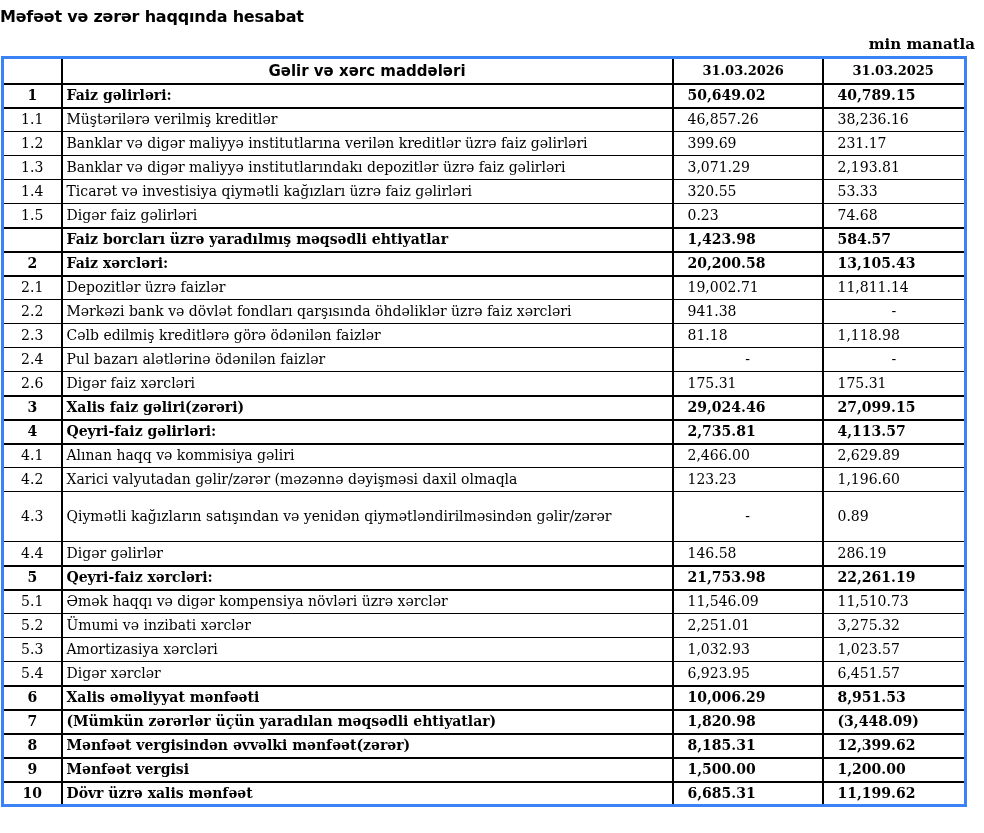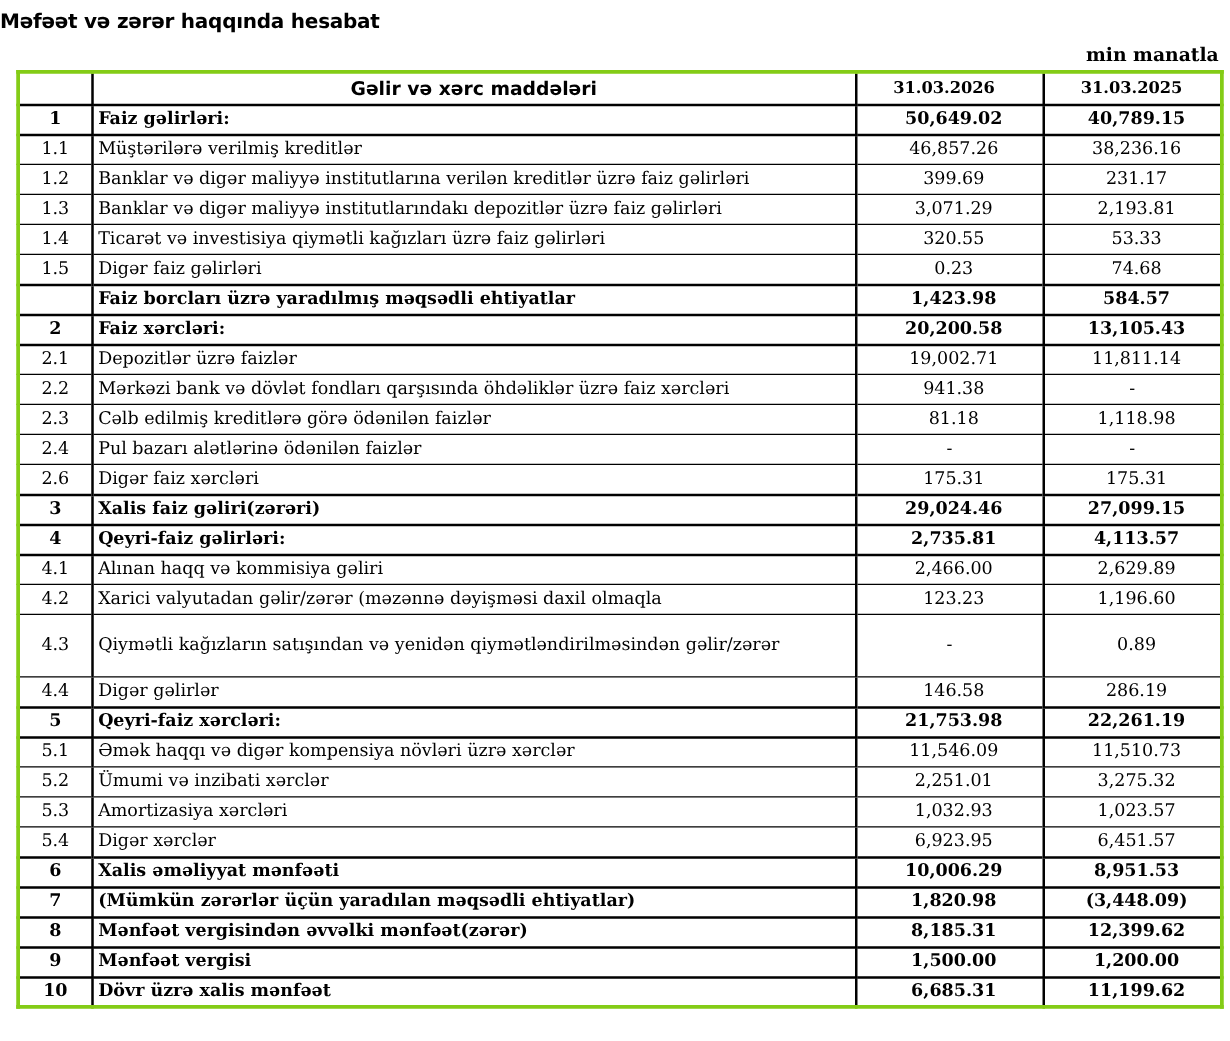--- a/index.html
+++ b/index.html
@@ -27,23 +27,23 @@
   .unit-label {
     margin: 9px 9px 3px 0;
     text-align: right;
     font-family: "DejaVu Serif", "Liberation Serif", serif;
     font-weight: bold;
     font-size: 15px;
   }
   table.pl-table {
     border-collapse: collapse;
     table-layout: fixed;
-    margin-left: 13px;
+    margin-left: 1px;
     width: 963px;
-    border: 3px solid #84cc16;
+    border: 3px solid #3b82f6;
   }
   col.c-no    { width: 59px;  }
   col.c-label { width: 611px; }
   col.c-2026  { width: 150px; }
   col.c-2025  { width: 143px; }
 
   th, td {
     border-left: 2px solid #000;
     border-right: 2px solid #000;
     border-top: 1px solid #000;
@@ -70,21 +70,21 @@
   }
   th.col-num {
     text-align: left;
     font-family: "DejaVu Serif", "Liberation Serif", serif;
     font-size: 13px;
     padding-left: 29px;
   }
 
   td.col-no    { text-align: center; padding: 0 2px; }
   td.col-label { text-align: left;  padding: 0 2px 0 4px; }
-  td.col-num   { text-align: center; padding: 0 7px 0 14px; }
+  td.col-num   { text-align: left; padding: 0 7px 0 14px; }
   td.col-num.dash { text-align: center; padding: 0 2px; }
 
   tbody tr.section td {
     font-weight: bold;
     border-top: 2px solid #000;
     border-bottom: 2px solid #000;
   }
   tbody tr.section td.plain { font-weight: bold; }
 </style>
 </head>

